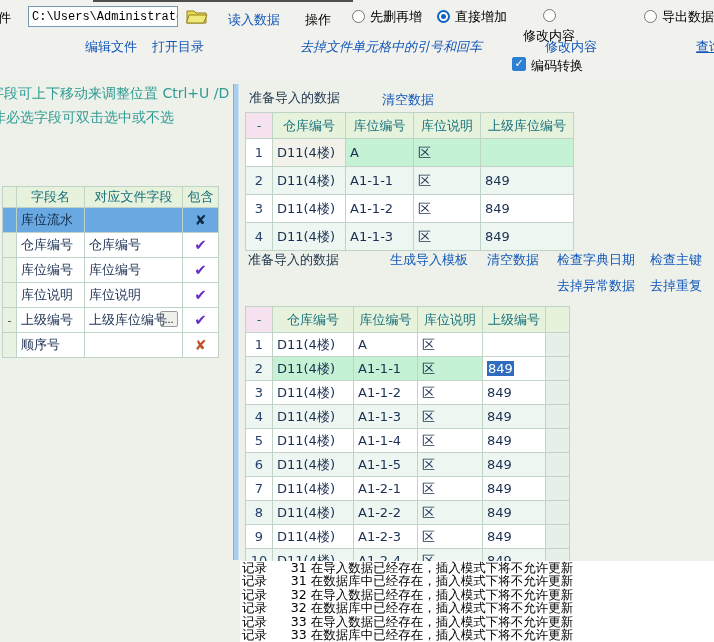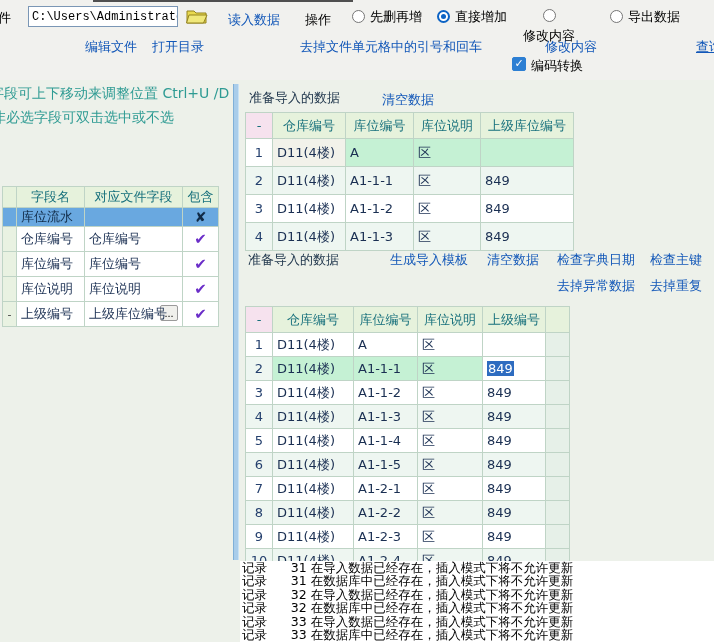--- a/index.html
+++ b/index.html
@@ -84,29 +84,29 @@
         <span>先删再增</span>
       </span>
       <span class="radio-item" style="left: 437px; top: 9px;">
         <span class="rdot sel"></span>
         <span>直接增加</span>
       </span>
       <span class="radio-item" style="left: 523px; top: 9px; flex-direction: column;">
         <span class="rdot"></span>
         <span>修改内容</span>
       </span>
-      <span class="radio-item" style="left: 610px; top: 9px;">
+      <span class="radio-item" style="left: 644px; top: 9px;">
         <span class="rdot"></span>
         <span>导出数据</span>
       </span>
     </div>
 
   <span class="lnk" style="left:85px; top:38px;">编辑文件</span>
   <span class="lnk" style="left:152px; top:38px;">打开目录</span>
-  <span class="lnk" style="left:300px; top:38px;">去掉文件单元格中的引号和回车</span>
+  <span class="lnk" style="left:300px; top:38px;font-style:italic;">去掉文件单元格中的引号和回车</span>
   <span class="lnk" style="left:545px; top:38px;">修改内容</span>
   <span class="lnk" style="left:696px; top:38px; text-decoration:underline;">查询</span>
 
   <span class="cbox" style="left:512px; top:57px;">✓</span>
   <span class="lbl" style="left:531px; top:57px;">编码转换</span>
 
   <span class="hint" style="left:-10px; top:85px;">字段可上下移动来调整位置 Ctrl+U /D</span>
   <span class="hint" style="left:-8px; top:109px;">非必选字段可双击选中或不选</span>
 
   <table id="mapping-table" style="left:2px; top:186px;padding-left:28px;">
@@ -118,21 +118,21 @@
       </colgroup>
     <thead>
       <tr style="height:21px;">
         <th></th>
         <th>字段名</th>
         <th>对应文件字段</th>
         <th>包含</th>
       </tr>
     </thead>
     <tbody id="mapping-body">
-        <tr class="sel" style="height: 19px;">
+        <tr class="sel" style="height: 25px;">
           <td class="gut"></td>
           <td>库位流水</td>
           <td></td>
           <td class="mark xmk">✘</td>
         </tr>
         <tr style="height: 25px;">
           <td class="gut"></td>
           <td>仓库编号</td>
           <td>仓库编号</td>
           <td class="mark chk">✔</td>
@@ -147,20 +147,26 @@
           <td class="gut"></td>
           <td>库位说明</td>
           <td>库位说明</td>
           <td class="mark chk">✔</td>
         </tr>
         <tr style="height: 25px;">
           <td class="gut">-</td>
           <td>上级编号</td>
           <td><button class="picker-btn">...</button>上级库位编号</td>
           <td class="mark chk">✔</td>
+        </tr>
+        <tr style="height: 25px;">
+          <td class="gut"></td>
+          <td>顺序号</td>
+          <td></td>
+          <td class="mark xmk">✘</td>
         </tr>
       </tbody>
   </table>
 
   <div id="splitter"></div>
 
   <span class="section-title" style="left:249px; top:89px;">准备导入的数据</span>
   <span class="lnk" style="left:382px; top:91px;">清空数据</span>
 
   <table id="file-table" style="left:245px; top:112px;">

